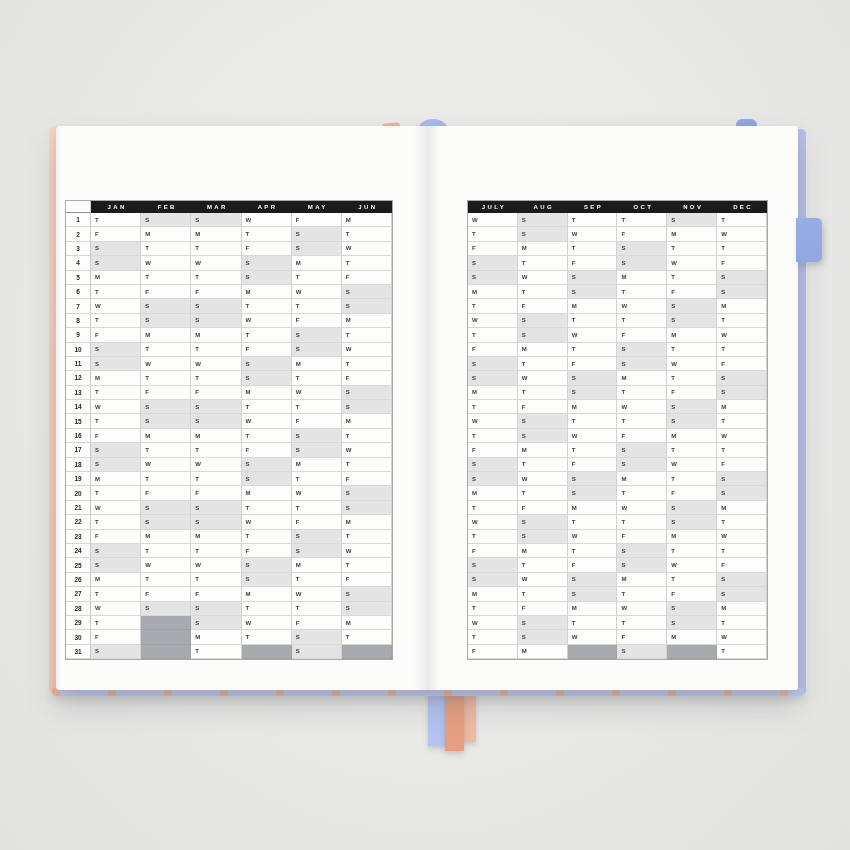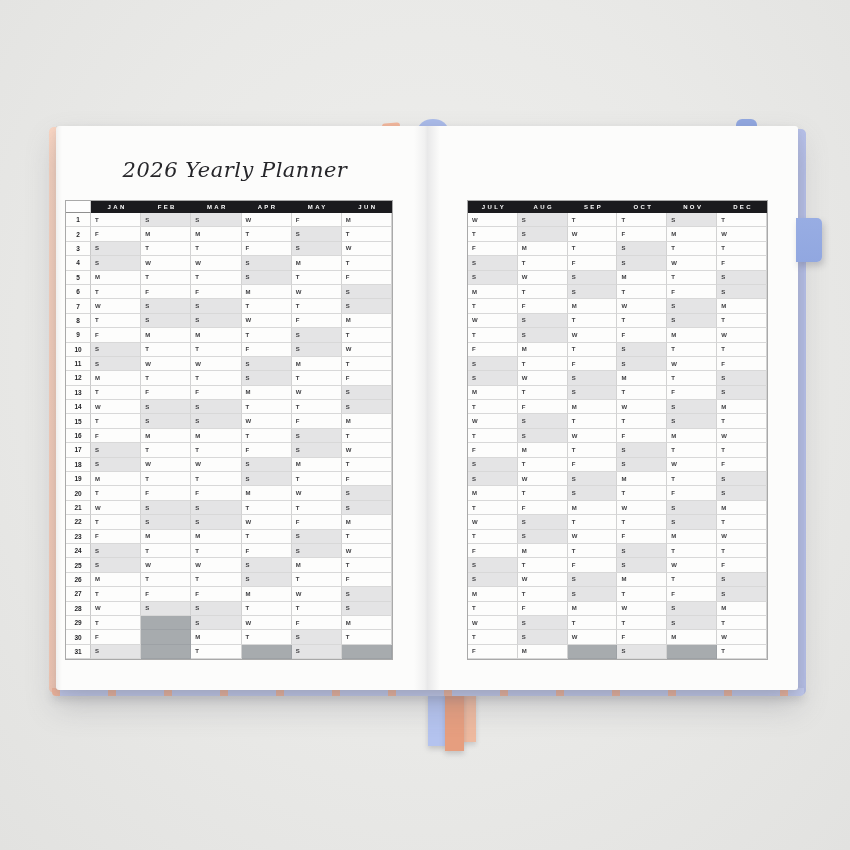--- a/index.html
+++ b/index.html
@@ -81,21 +81,20 @@
   <div class="abs cover-right"></div>
   <div class="abs cover-bottom"></div>
   <div class="abs spine-top-blue"></div>
   <div class="abs spine-top-peach"></div>
   <div class="abs tab-top"></div>
 
   <div class="abs pages"></div>
 
   <div class="abs tab-side"></div>
 
-  <div class="abs page-title">2026 Yearly Planner</div>
 
   <div class="cal" id="left-cal">
       <div class="corner"></div>
       <div class="hcell">JAN</div>
       <div class="hcell">FEB</div>
       <div class="hcell">MAR</div>
       <div class="hcell">APR</div>
       <div class="hcell">MAY</div>
       <div class="hcell">JUN</div>
       <div class="num">1</div>

